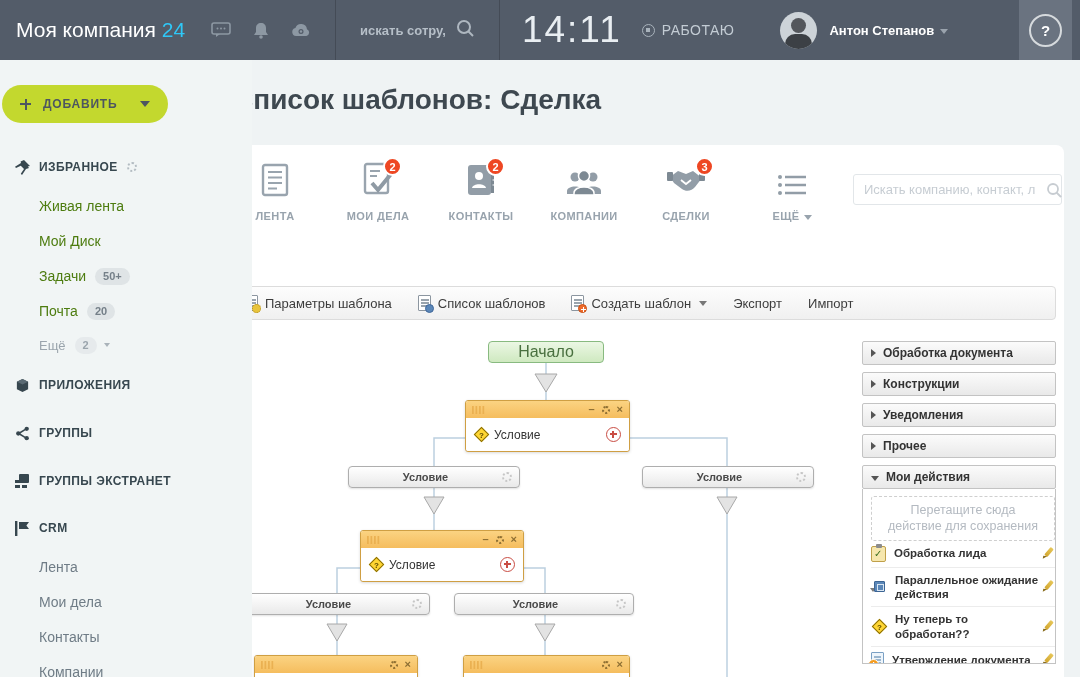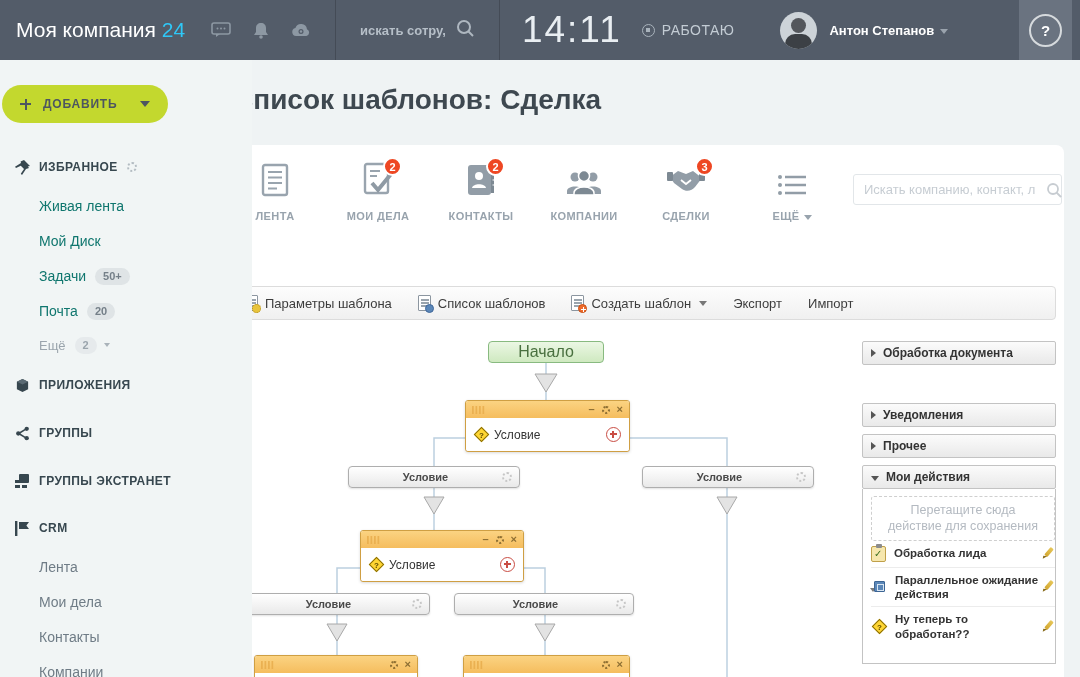--- a/index.html
+++ b/index.html
@@ -32,21 +32,21 @@
   .sidebar { position:absolute; left:0; top:60px; width:252px; height:617px; background:#f1f5f5; z-index:10; }
   .add-btn { position:absolute; left:2px; top:25px; width:166px; height:38px; background:#c3d82e; border:none; border-radius:20px; display:flex; align-items:center; cursor:pointer; padding:0 18px; }
   .add-btn .plus { position:relative; width:11px; height:11px; }
   .add-btn .plus::before { content:''; position:absolute; left:0; top:4.5px; width:11px; height:2px; background:#4d5660; }
   .add-btn .plus::after { content:''; position:absolute; left:4.5px; top:0; width:2px; height:11px; background:#4d5660; }
   .add-btn .lbl { color:#4d5660; font-size:12px; font-weight:bold; letter-spacing:0.8px; margin-left:12px; }
   .add-btn .chev { margin-left:auto; width:0; height:0; border-left:5px solid transparent; border-right:5px solid transparent; border-top:6px solid #4d5660; }
   .side-row { position:absolute; left:0; width:218px; height:22px; display:flex; align-items:center; cursor:pointer; }
   .side-row .ico { width:16px; margin-left:14px; display:flex; justify-content:center; }
   .side-head-lbl { font-size:12px; font-weight:bold; color:#37474f; letter-spacing:0.4px; margin-left:9px; }
-  .side-item-lbl { font-size:14px; color:#0f766e; margin-left:39px; }
+  .side-item-lbl { font-size:14px; color:#4d7c0f; margin-left:39px; }
   .side-item-lbl.muted { color:#9aa4ac; font-size:13px; }
   .crm-sub { font-size:14px; color:#6f7c86; margin-left:39px; }
   .side-badge { background:#dfe4e6; border-radius:10px; font-size:11px; font-weight:bold; color:#747f88; padding:2.5px 8px; margin-left:9px; }
   .gear-dot { width:10px; height:10px; border-radius:50%; border:2px dotted #b3bcc2; margin-left:9px; position:relative; }
   .tiny-caret { width:0; height:0; border-left:3.5px solid transparent; border-right:3.5px solid transparent; border-top:4px solid #aab3ba; margin-left:7px; }
 
   
   .page-title { position:absolute; left:233px; top:84px; font-size:28px; color:#3e4850; z-index:5; }
   .content-panel { position:absolute; left:218px; top:145px; width:846px; height:532px; background:#ffffff; border-radius:8px 8px 0 0; z-index:5; overflow:hidden; }
 
@@ -467,20 +467,24 @@
       <span class="gear-dot"></span>
       <span class="win-btn">×</span>
     </div>
     <div class="act-body"></div>
   </div>
 
   <div class="pal-head" style="top:196px;">
     <span class="arr"></span>
     <span class="plbl">Обработка документа</span>
   </div>
+  <div class="pal-head" style="top:227px;">
+    <span class="arr"></span>
+    <span class="plbl">Конструкции</span>
+  </div>
   <div class="pal-head" style="top:258px;">
     <span class="arr"></span>
     <span class="plbl">Уведомления</span>
   </div>
   <div class="pal-head" style="top:289px;">
     <span class="arr"></span>
     <span class="plbl">Прочее</span>
   </div>
   <div class="pal-head open" style="top:320px;">
     <span class="arr"></span>
@@ -503,14 +507,21 @@
       <span class="rlbl">Параллельное ожидание действия</span>
       <span class="pencil"></span>
     </div>
     <div class="pal-row">
       <span class="diamond" style="margin:0 2px 0 3px;">
           <span>?</span>
         </span>
       <span class="rlbl">Ну теперь то обработан??</span>
       <span class="pencil"></span>
     </div>
+    <div class="pal-row">
+      <span class="ri-doc">
+          <span class="bang">!</span>
+        </span>
+      <span class="rlbl">Утверждение документа</span>
+      <span class="pencil"></span>
+    </div>
   </div>
 </div>
 
 </body></html>

